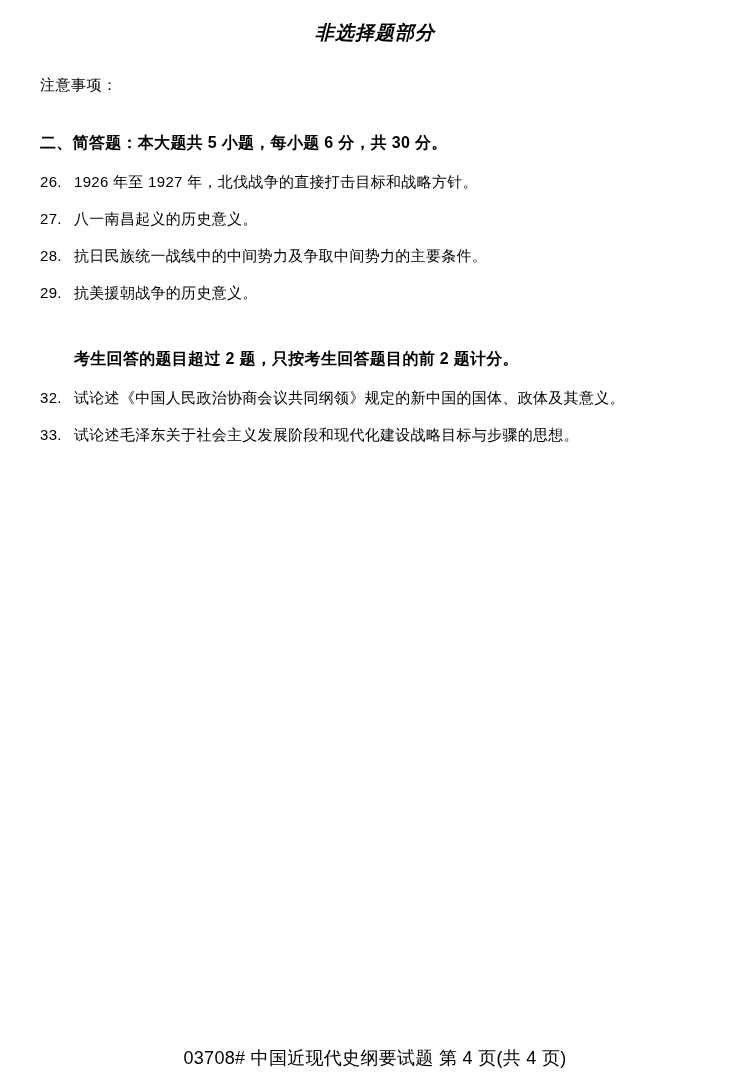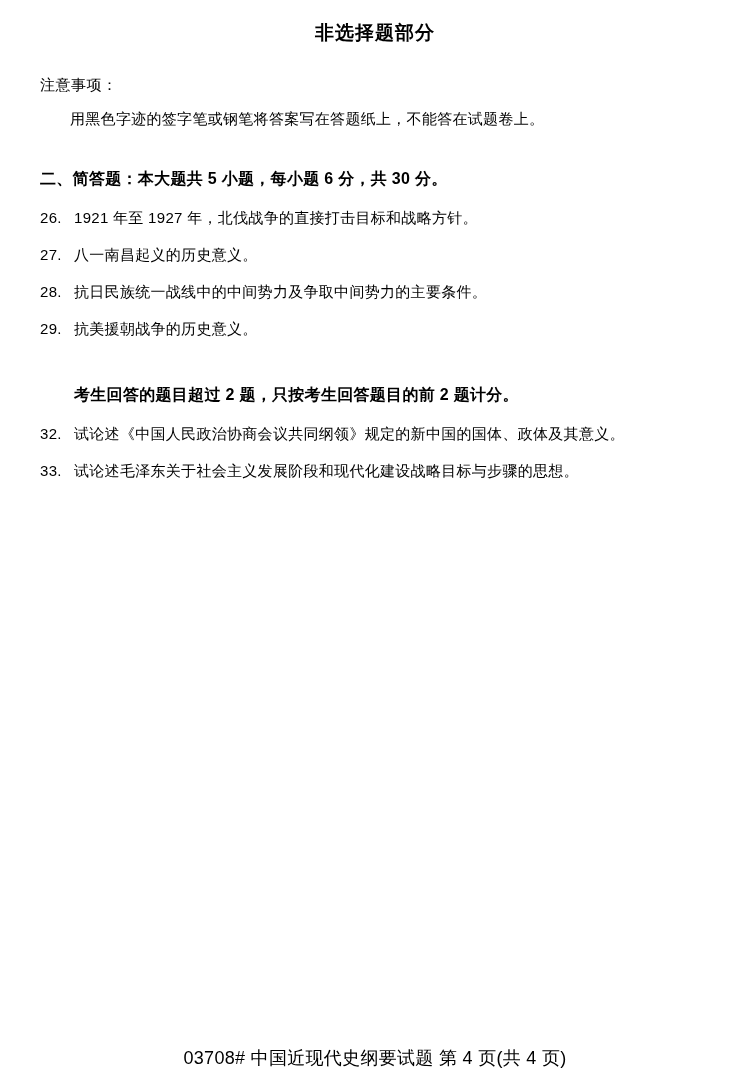--- a/index.html
+++ b/index.html
@@ -22,20 +22,21 @@
     box-sizing: border-box;
     padding: 0 40px;
   }
   .doc-title {
     text-align: center;
     font-size: 19px;
     font-weight: 600;
     letter-spacing: 1px;
     margin-top: 20px;
     margin-bottom: 30px;
+    font-style: italic;
   }
   .notice-label {
     font-size: 15px;
     margin-top: 20px;
     margin-bottom: 12px;
     letter-spacing: 0.5px;
   }
   .notice-text {
     font-size: 15px;
     text-indent: 30px;
@@ -91,28 +92,27 @@
   }
 </style>
 </head>
 <body>
 
 <div class="page">
 
   <div class="doc-title">非选择题部分</div>
 
   <div class="notice-label">注意事项：</div>
-  <div class="notice-text">用黑色字迹的签字笔或钢笔将答案写在答题纸上，不能答在试题卷上。</div>
 
   <div class="section">
     <div class="section-heading">二、简答题：本大题共 5 小题，每小题 6 分，共 30 分。</div>
     <ul class="q-list">
       <li class="q-item">
         <span class="q-num">26.</span>
-        <span class="q-text">1921 年至 1927 年，北伐战争的直接打击目标和战略方针。</span>
+        <span class="q-text">1926 年至 1927 年，北伐战争的直接打击目标和战略方针。</span>
       </li>
       <li class="q-item">
         <span class="q-num">27.</span>
         <span class="q-text">八一南昌起义的历史意义。</span>
       </li>
       <li class="q-item">
         <span class="q-num">28.</span>
         <span class="q-text">抗日民族统一战线中的中间势力及争取中间势力的主要条件。</span>
       </li>
       <li class="q-item">

